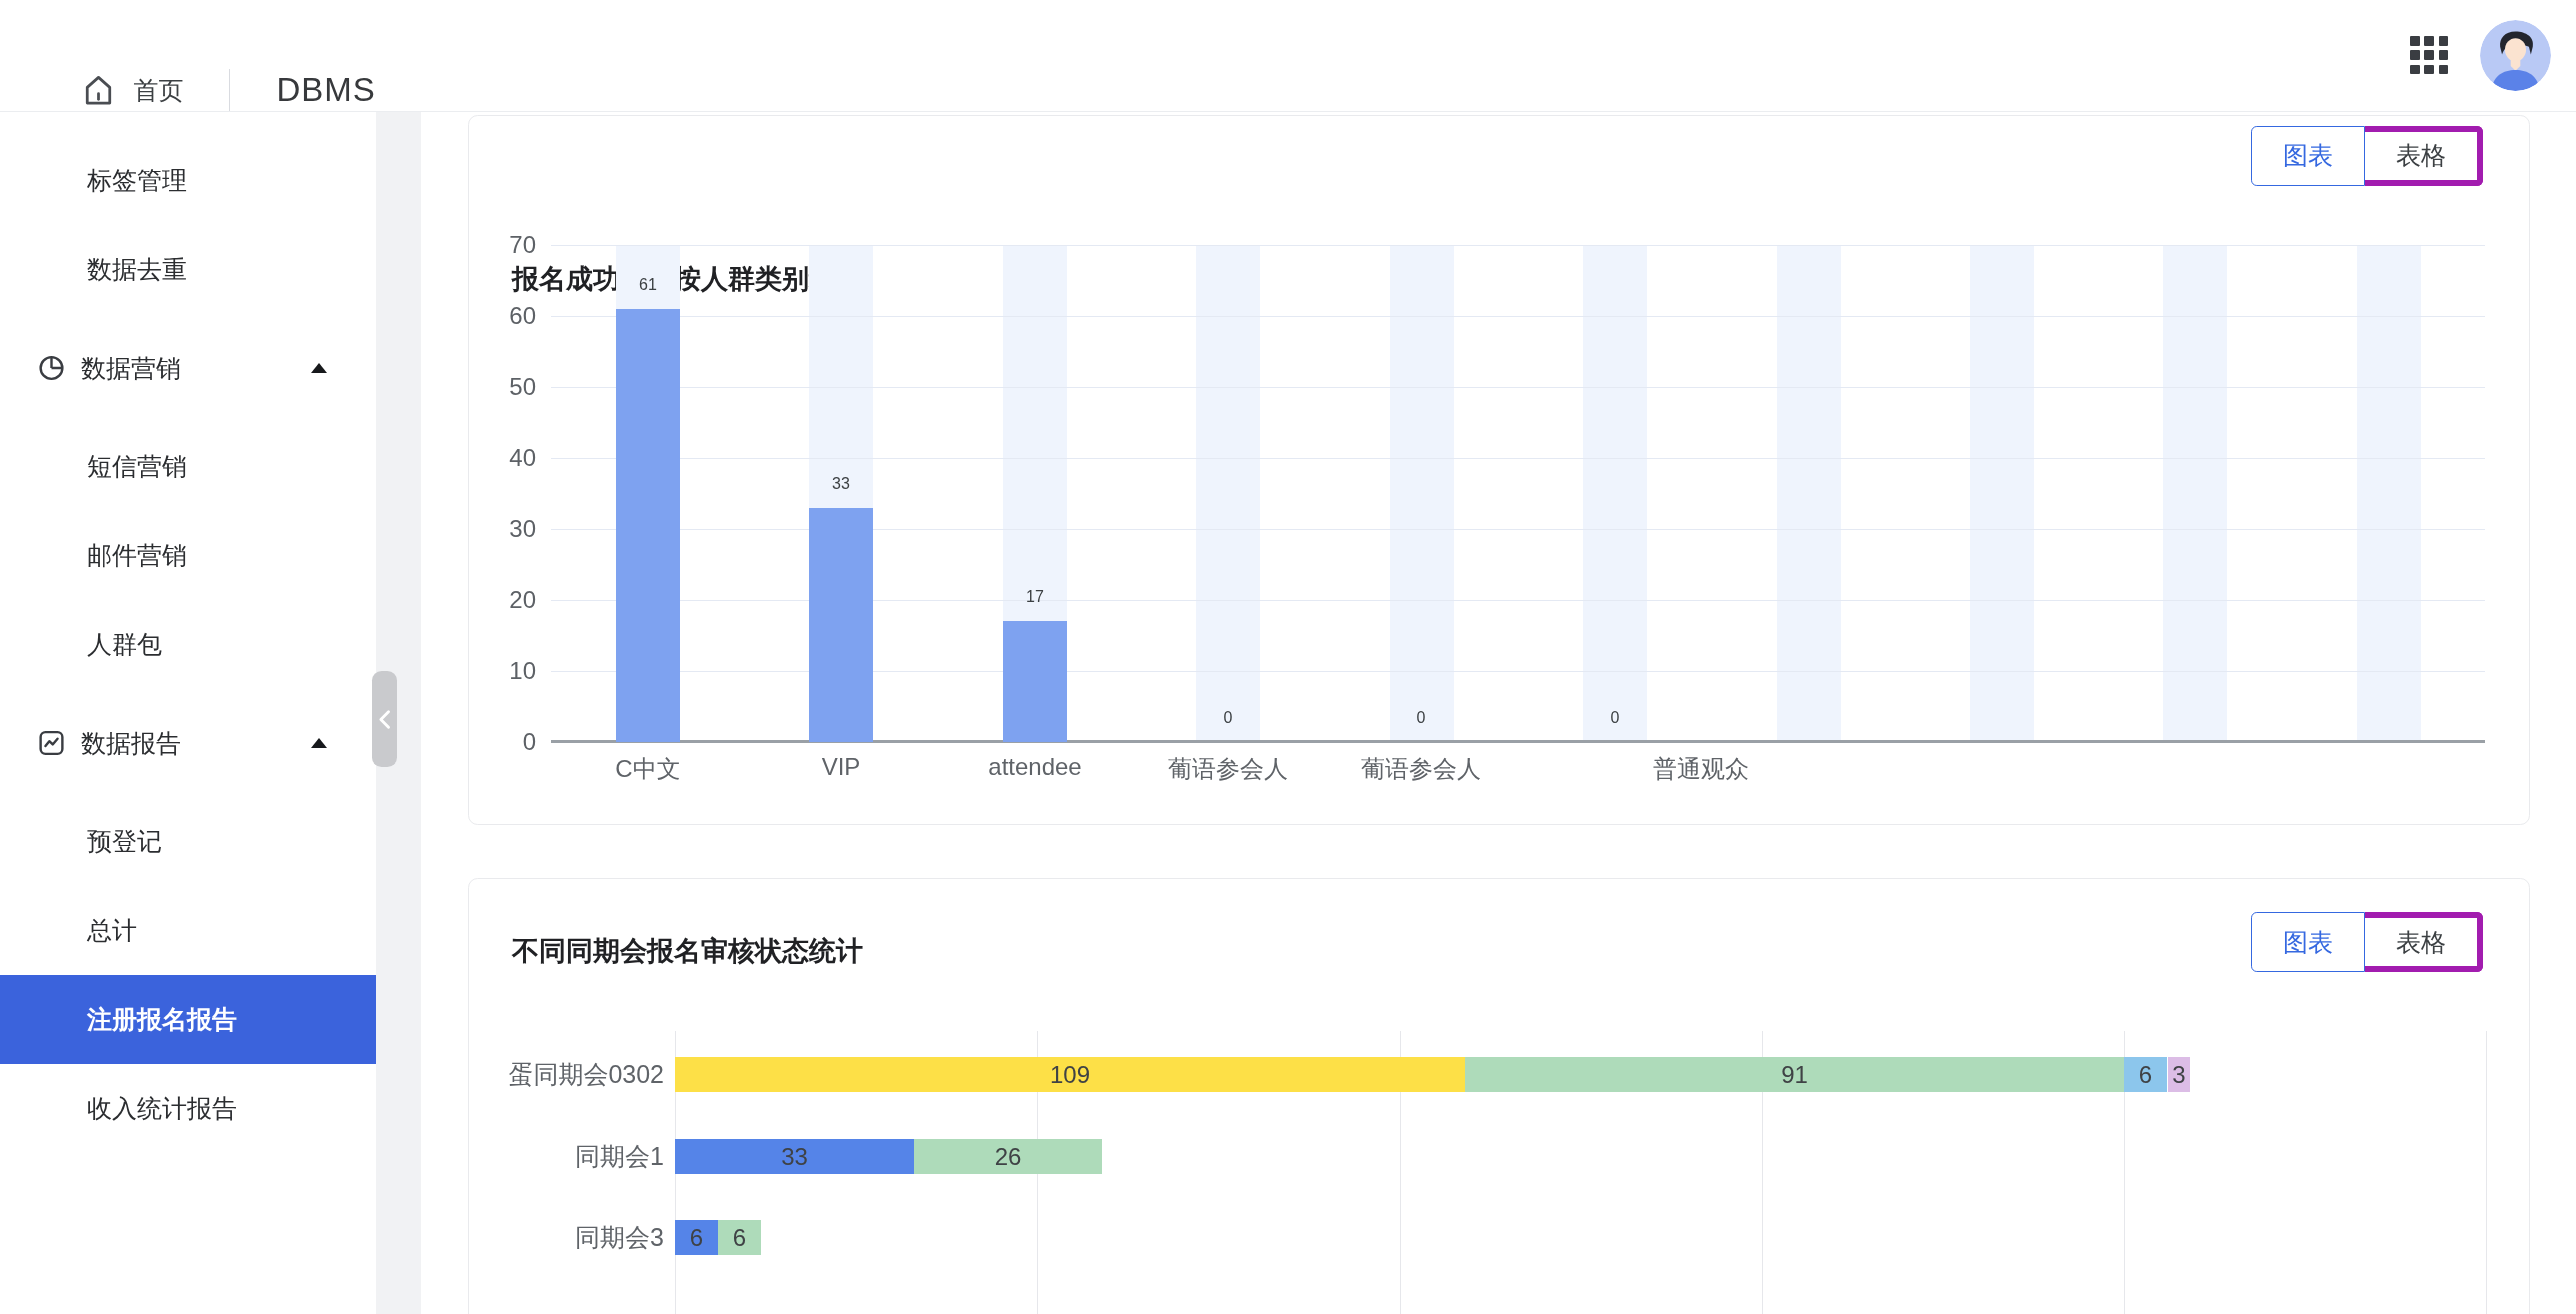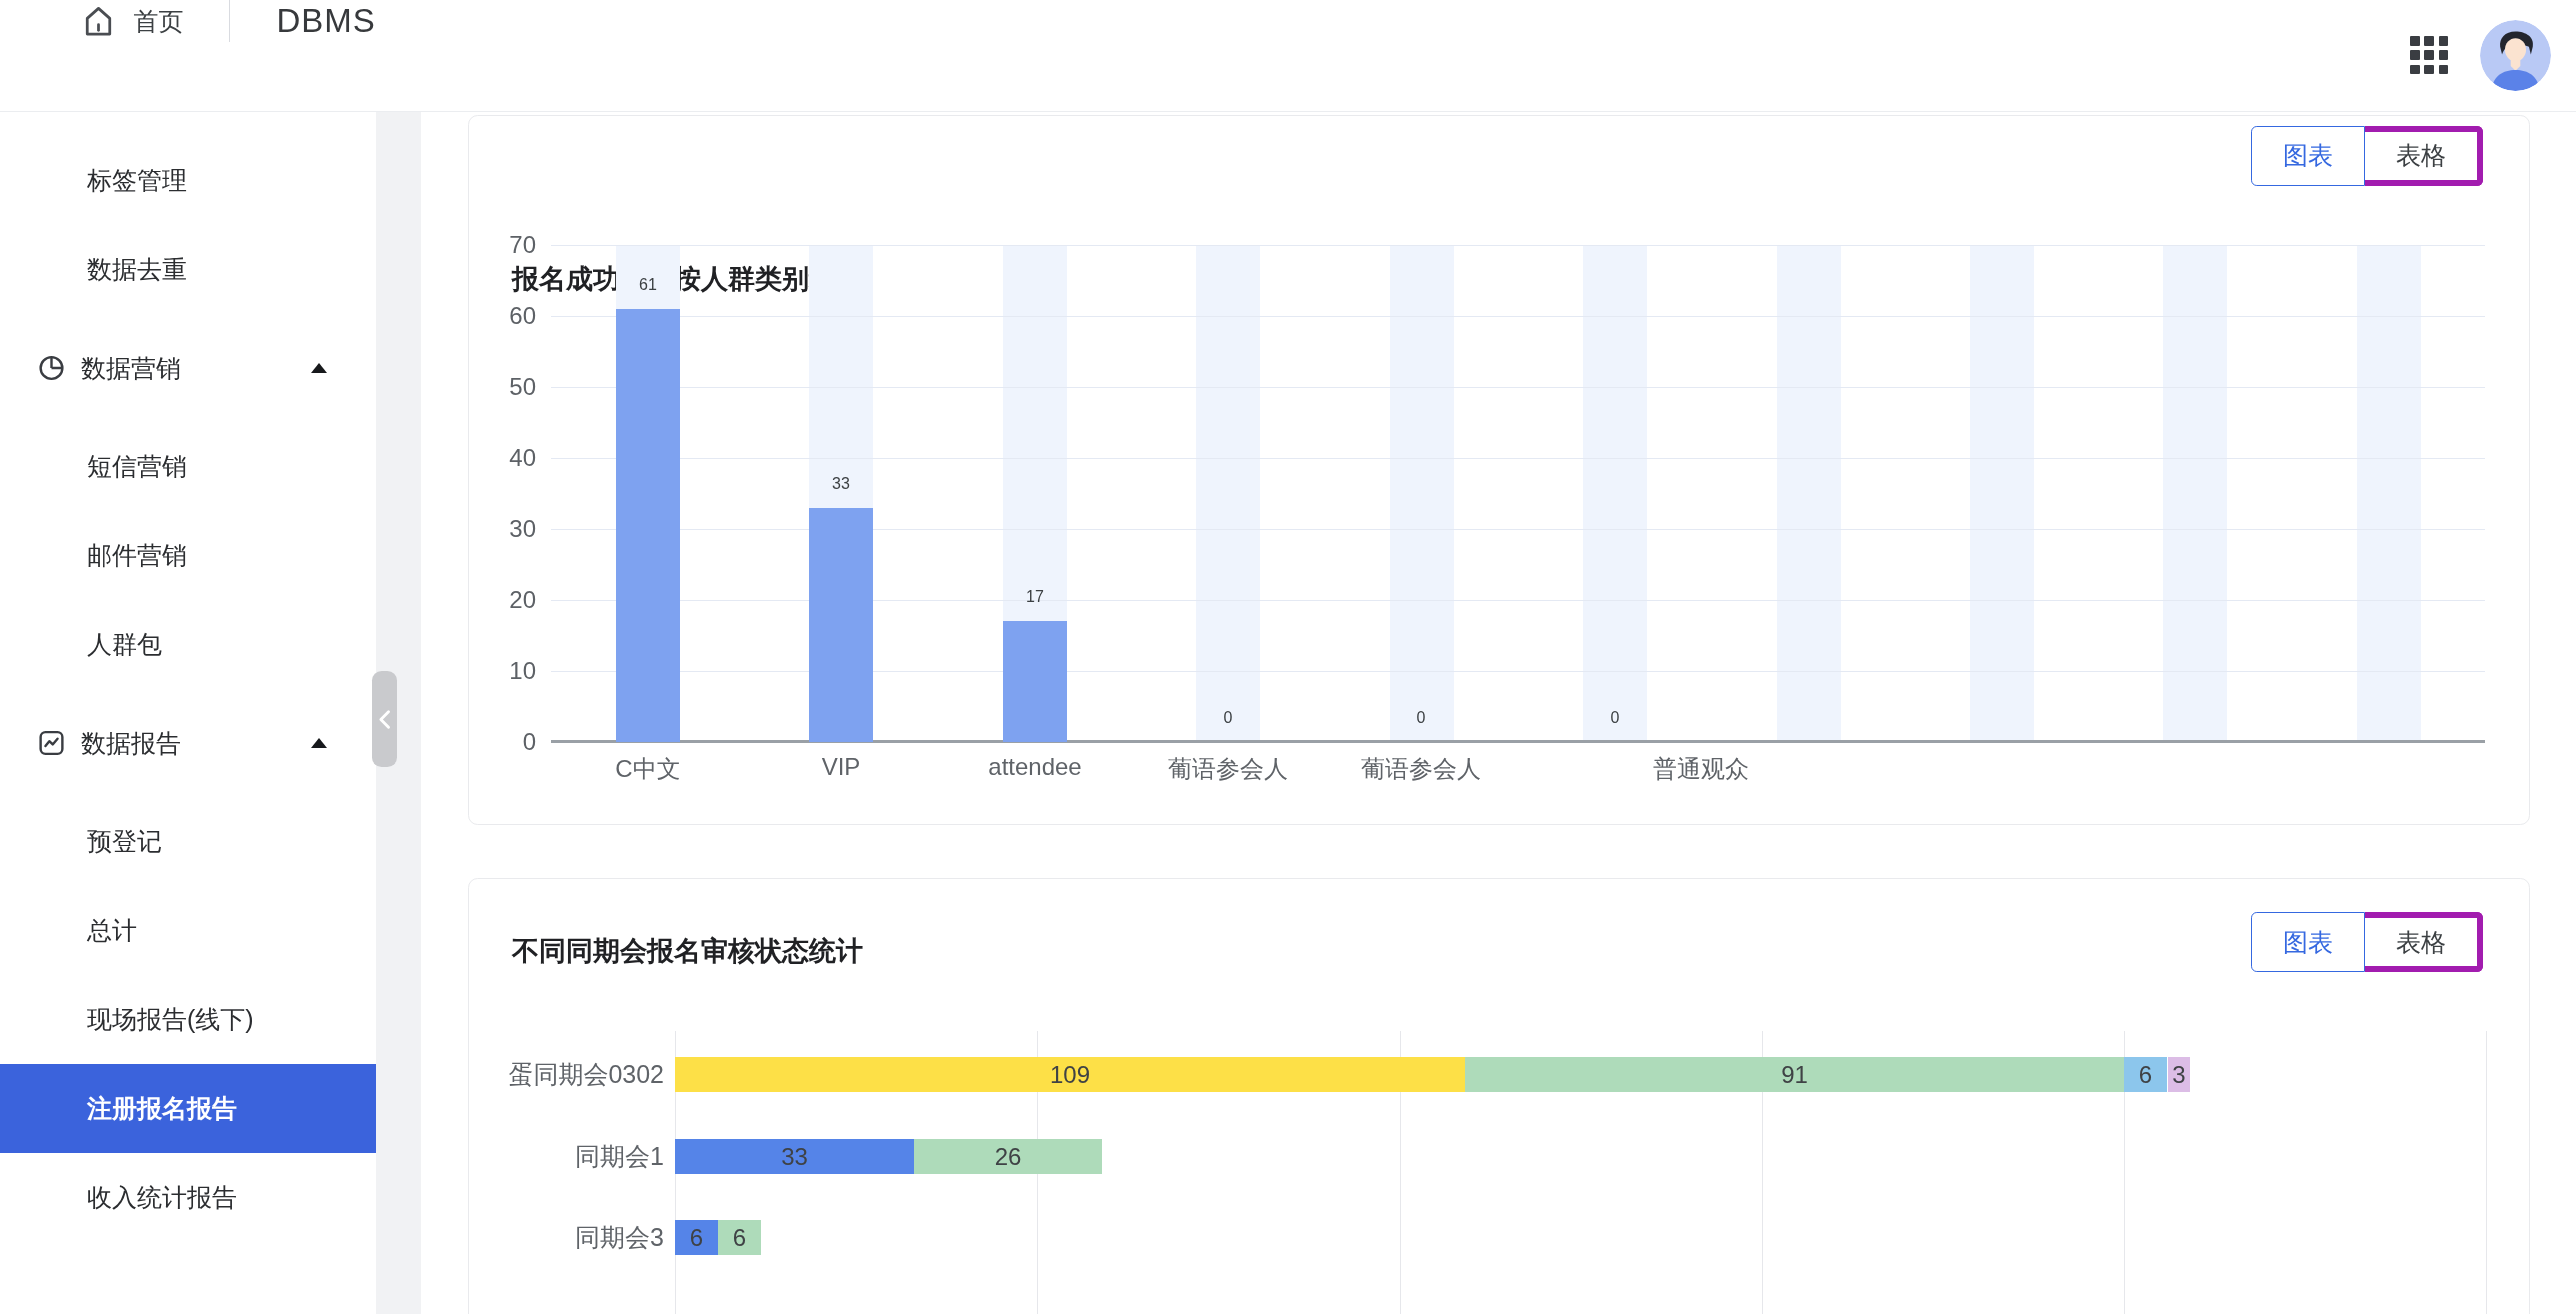--- a/index.html
+++ b/index.html
@@ -6,21 +6,21 @@
   body{
     width:2576px;height:1314px;overflow:hidden;background:#ffffff;
     font-family:"Liberation Sans","DejaVu Sans",sans-serif;
     color:#3c4043;-webkit-font-smoothing:antialiased;
   }
   #app{position:relative;width:2576px;height:1314px;background:#fff;}
 
   
   .header{
     position:absolute;left:0;top:0;width:2576px;height:111px;background:#fff;
-    border-bottom:1px solid #ebedf0;display:flex;align-items:flex-start;z-index:20;
+    border-bottom:1px solid #ebedf0;display:flex;align-items:flex-end;z-index:20;
   }
   .header-left{display:flex;align-items:center;margin-left:81px;}
   .home-link{display:flex;align-items:center;cursor:pointer;}
   .home-link svg{display:block;}
   .home-label{font-size:25px;color:#3c4043;margin-left:17.4px;}
   .header-divider{width:1px;height:42px;background:#d9dbe0;margin:0 46px;}
   .app-title{font-size:33px;color:#37393c;letter-spacing:1px;}
   .header-right{position:absolute;right:0;top:0;height:111px;display:flex;align-items:center;}
   .apps-grid{width:39px;height:39px;display:grid;grid-template-columns:repeat(3,9.6px);
     grid-template-rows:repeat(3,9.6px);gap:4.8px;cursor:pointer;margin-right:31px;}
@@ -182,23 +182,20 @@
           </svg>
         </span>
         <span class="mi-label">数据报告</span>
         <span class="mi-arrow"></span>
       </li>
       <li class="menu-item sub">
         <span class="mi-label">预登记</span>
       </li>
       <li class="menu-item sub">
         <span class="mi-label">总计</span>
-      </li>
-      <li class="menu-item sub">
-        <span class="mi-label">现场报告(线下)</span>
       </li>
       <li class="menu-item sub selected">
         <span class="mi-label">注册报名报告</span>
       </li>
       <li class="menu-item sub">
         <span class="mi-label">收入统计报告</span>
       </li>
     </ul>
   </div>
   <div class="collapse-handle">

